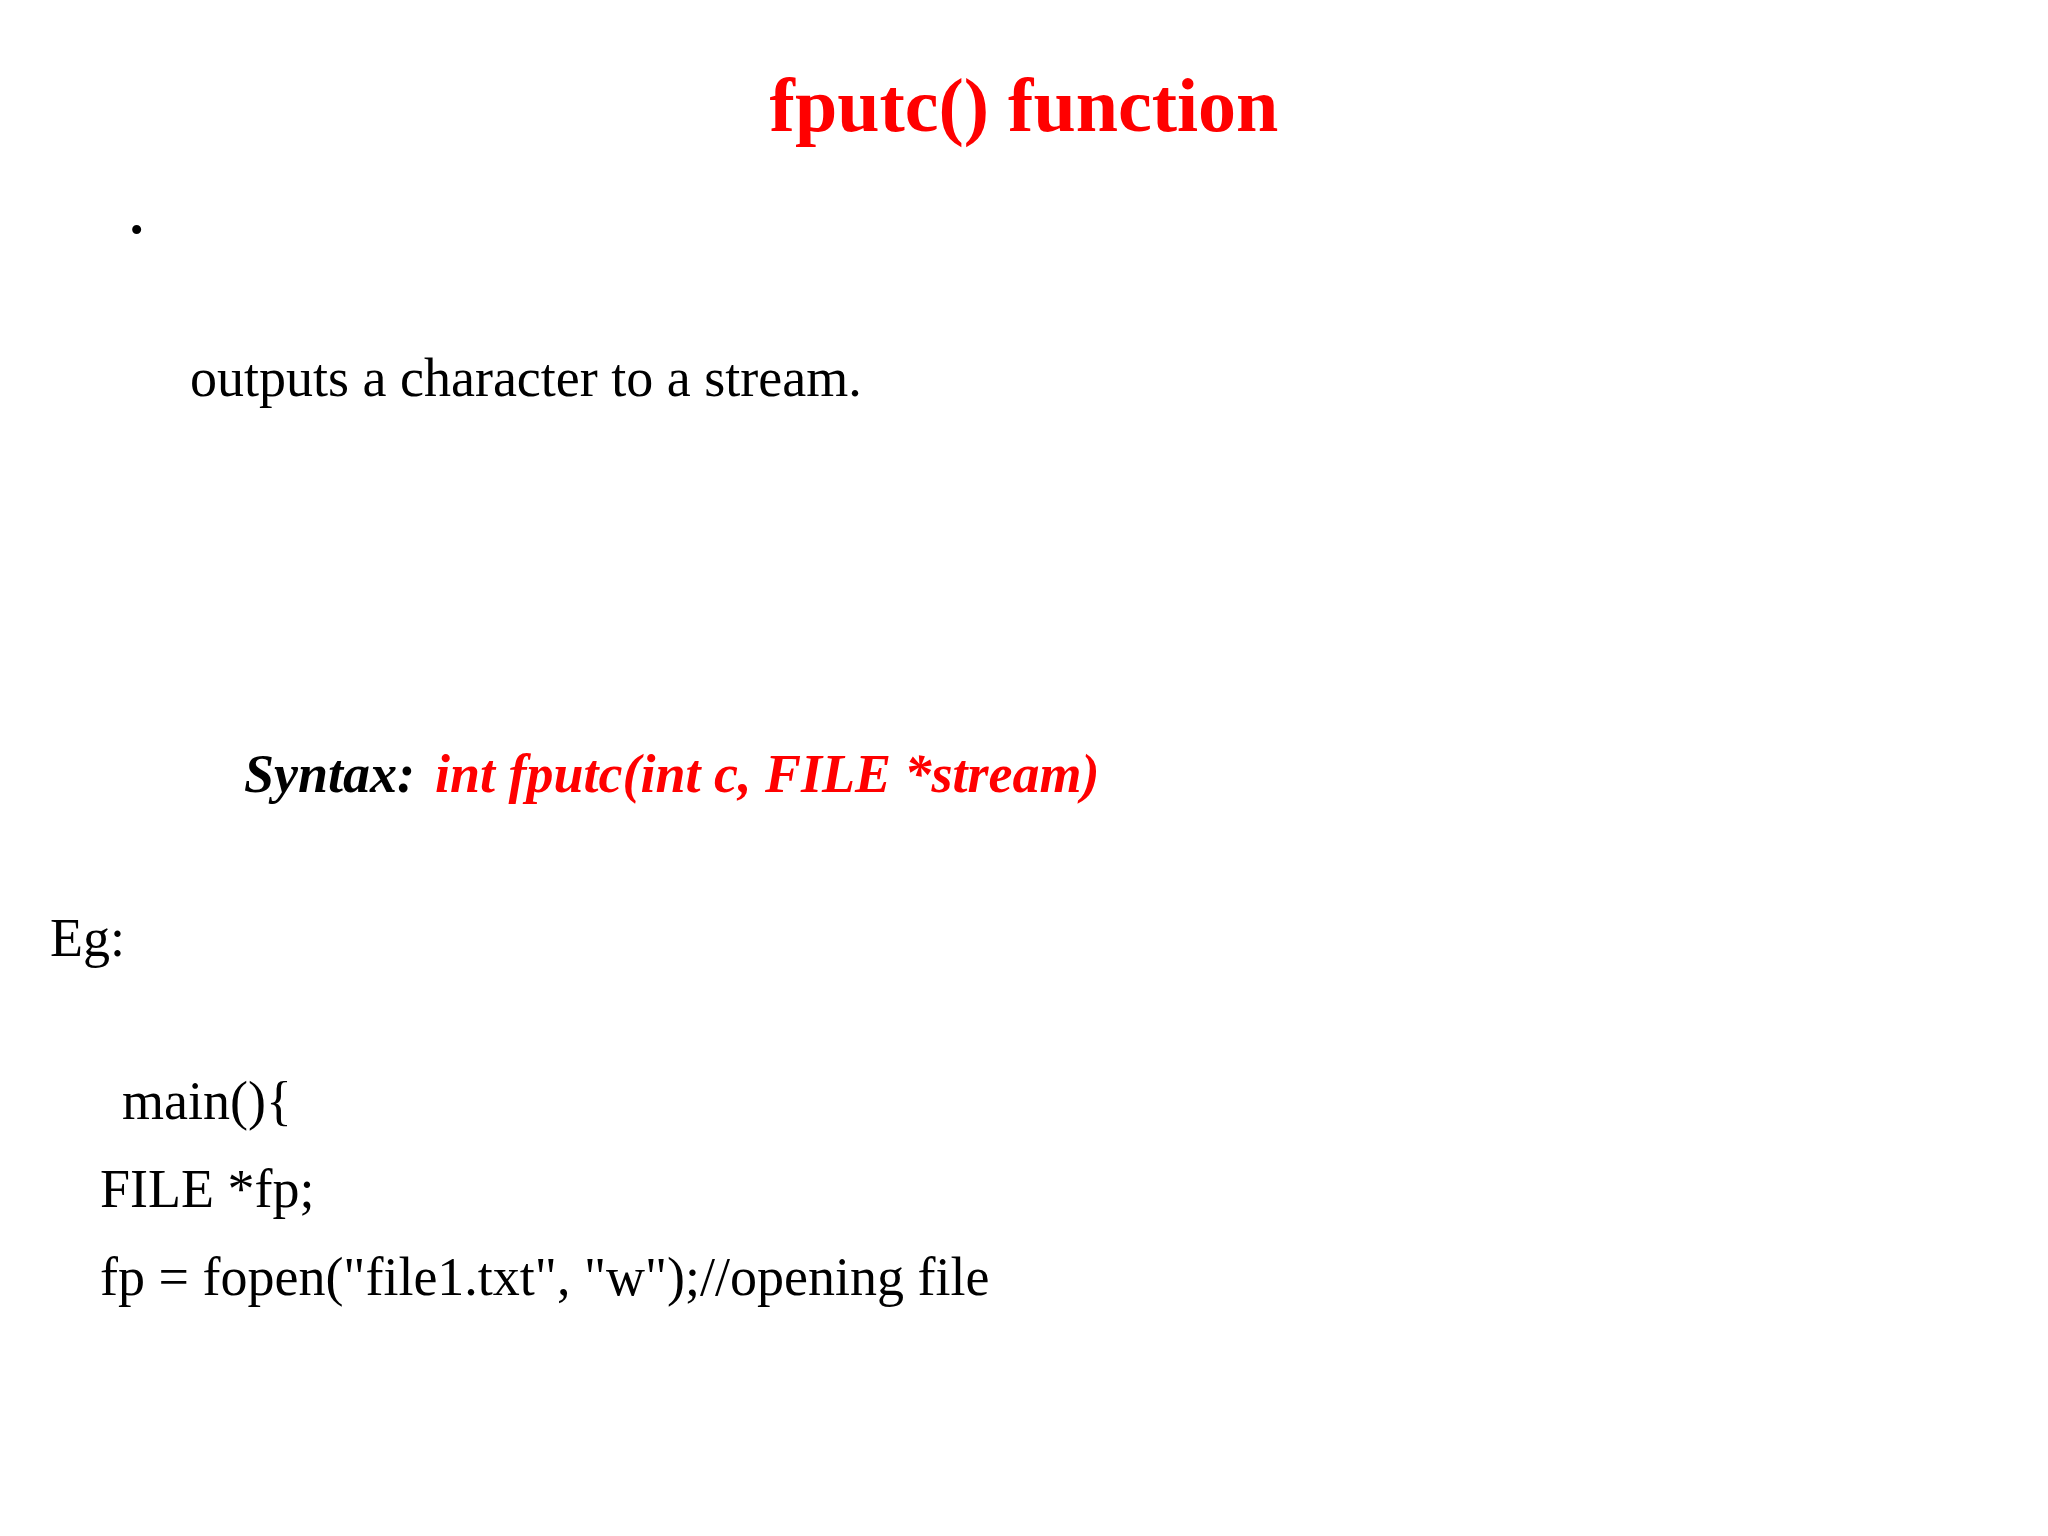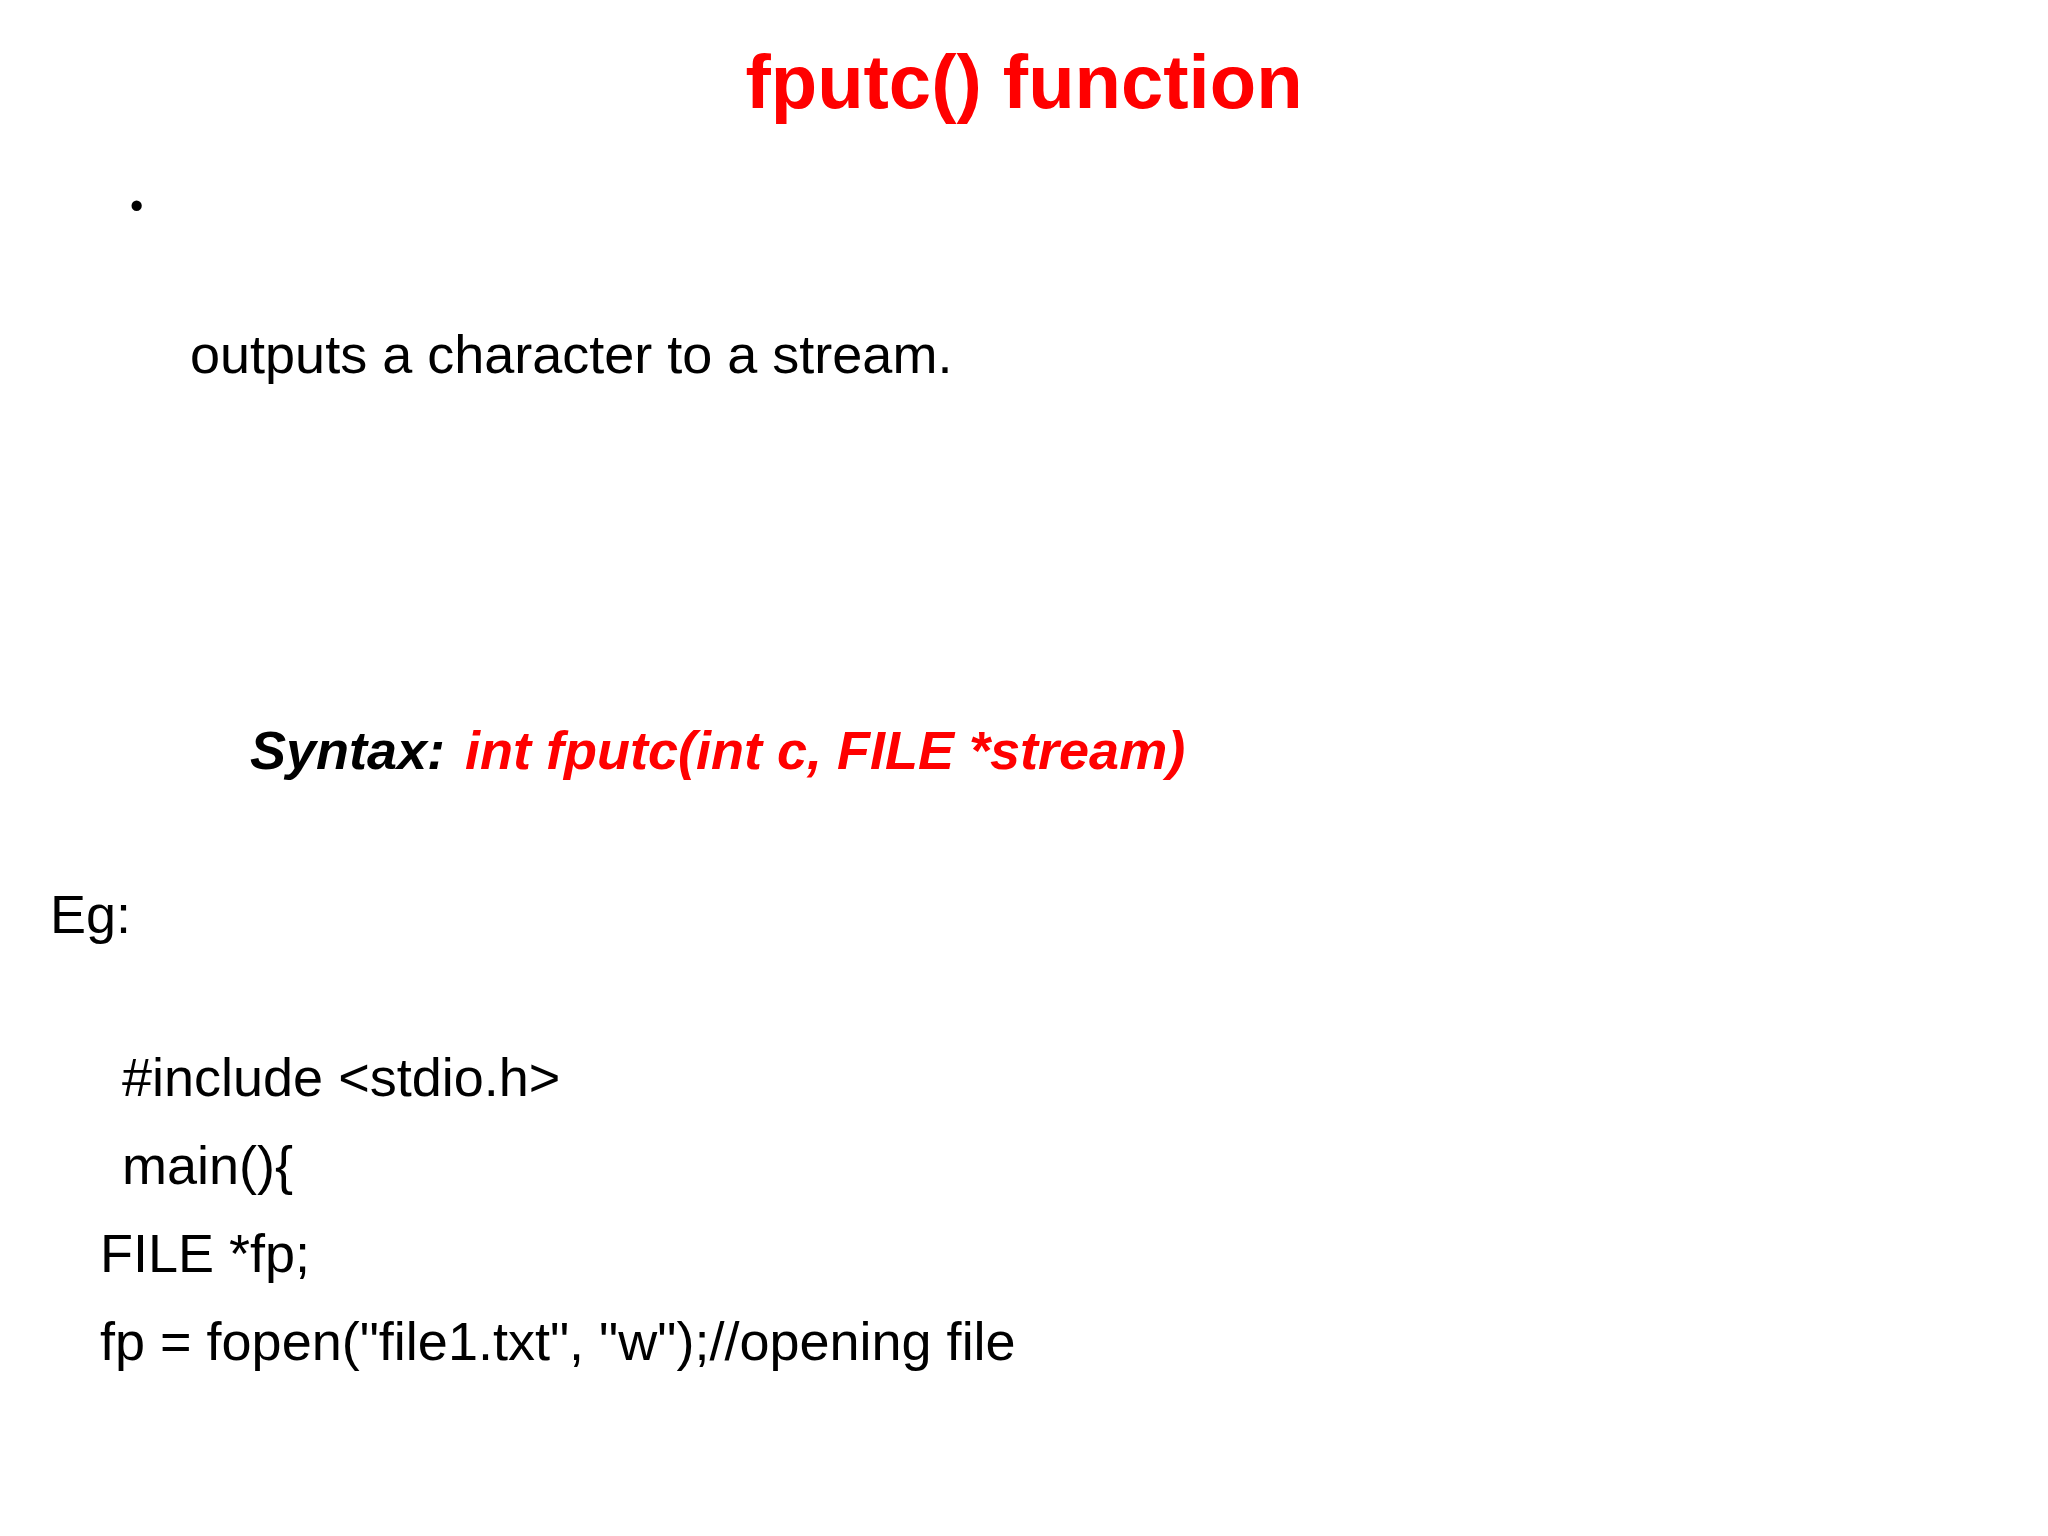--- a/index.html
+++ b/index.html
@@ -8,21 +8,22 @@
     width: 2048px;
     height: 1536px;
     background: var(--bg, #ffffff);
     color: var(--text, #000000);
     font-family: "Liberation Sans", sans-serif;
     overflow: hidden;
   }
   .slide {
     width: 2048px;
     height: 1260px;
-    padding-top: 36px;
+    padding-top: 60px;
+    font-family: Liberation Serif, serif;
   }
   .title {
     margin: 0;
     text-align: center;
     font-size: 76px;
     font-weight: bold;
     line-height: 1.2;
     color: var(--accent, #ff0000);
   }
   .bullet-row {
@@ -78,20 +79,19 @@
     </div>
   </div>
 
   <div class="syntax-line">
     <span class="syntax-label">Syntax:</span><span class="syntax-code">int fputc(int c, FILE *stream)</span>
   </div>
 
   <div class="eg-line">Eg:</div>
 
   <div class="code-block">
-    <div class="code-line">#include &lt;stdio.h&gt;</div>
     <div class="code-line">main(){</div>
     <div class="code-line indent">FILE *fp;</div>
     <div class="code-line indent">fp = fopen("file1.txt", "w");//opening file</div>
 
   </div>
 
 </div>
 
 </body></html>

